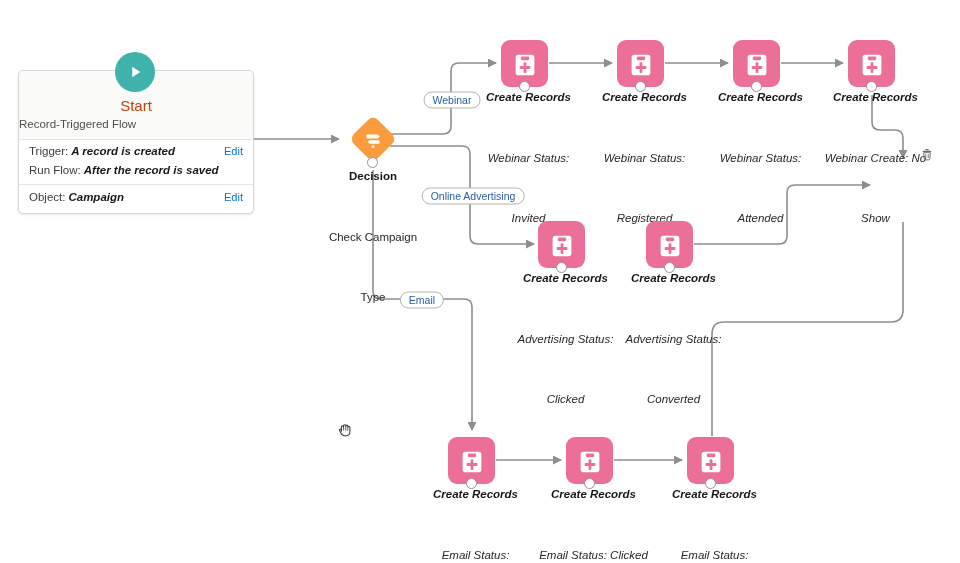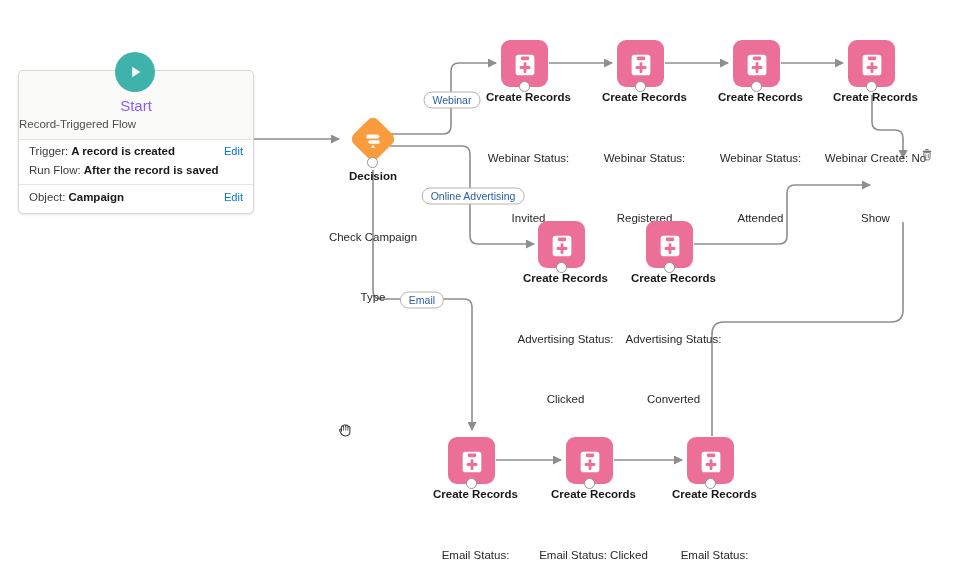--- a/index.html
+++ b/index.html
@@ -8,30 +8,30 @@
   svg.wires{position:absolute;left:0;top:0;z-index:1;}
   .wire{stroke:#8e8e8e;stroke-width:1.6;fill:none;}
 
   
   .start-card{position:absolute;left:18px;top:70px;width:234px;height:142px;background:#fff;
               border:1px solid #d9d7d5;border-radius:5px;box-shadow:0 1px 3px rgba(0,0,0,.09);z-index:2;}
   .start-head{position:absolute;left:0;top:0;right:0;height:68px;background:#fafaf9;
               border-radius:5px 5px 0 0;border-bottom:1px solid #e5e5e4;}
   .play-circle{position:absolute;left:96px;top:-19px;width:40px;height:40px;border-radius:50%;
                background:#3fb2ab;display:flex;align-items:center;justify-content:center;z-index:3;}
-  .start-title{position:absolute;left:0;right:0;top:26px;text-align:center;font-size:15px;color:#8b5cf6;}
+  .start-title{position:absolute;left:0;right:0;top:26px;text-align:center;font-size:15px;color:#c2410c;}
   .start-sub{position:absolute;left:0;right:0;top:47px;text-align:left;font-size:11.5px;color:#514f4d;}
   .card-row{position:absolute;left:10px;right:10px;font-size:11.5px;color:#3e3c3a;white-space:nowrap;}
-  .card-row b{color:#181818;}
+  .card-row b{color:#181818;font-style:italic;}
   .card-row .lbl{margin-right:3px;}
   .edit-link{position:absolute;right:0;top:0;color:#0176d3;font-size:11px;cursor:pointer;text-decoration:none;}
   .divider2{position:absolute;left:0;right:0;top:113px;height:0;border-top:1px solid #e5e5e4;}
 
   
-  .cnode{position:absolute;width:55px;height:47px;z-index:2;}
+  .cnode{position:absolute;width:55px;height:47px;z-index:2;font-style:italic;}
   .cicon{width:47px;height:47px;border-radius:9px;background:#ec6f97;display:flex;
          align-items:center;justify-content:center;}
   .port{position:absolute;left:18px;top:41px;width:11px;height:11px;border-radius:50%;
         background:#fff;border:1.5px solid #979593;box-sizing:border-box;z-index:3;}
   .nlabel{position:absolute;left:50%;transform:translateX(-50%);top:50px;width:118px;
           text-align:center;font-size:11.5px;line-height:14.5px;color:#2b2826;}
   .nlabel .t{font-weight:bold;color:#181818;white-space:nowrap;}
   .nlabel .s{white-space:nowrap;margin-top:46px;}
 
   

